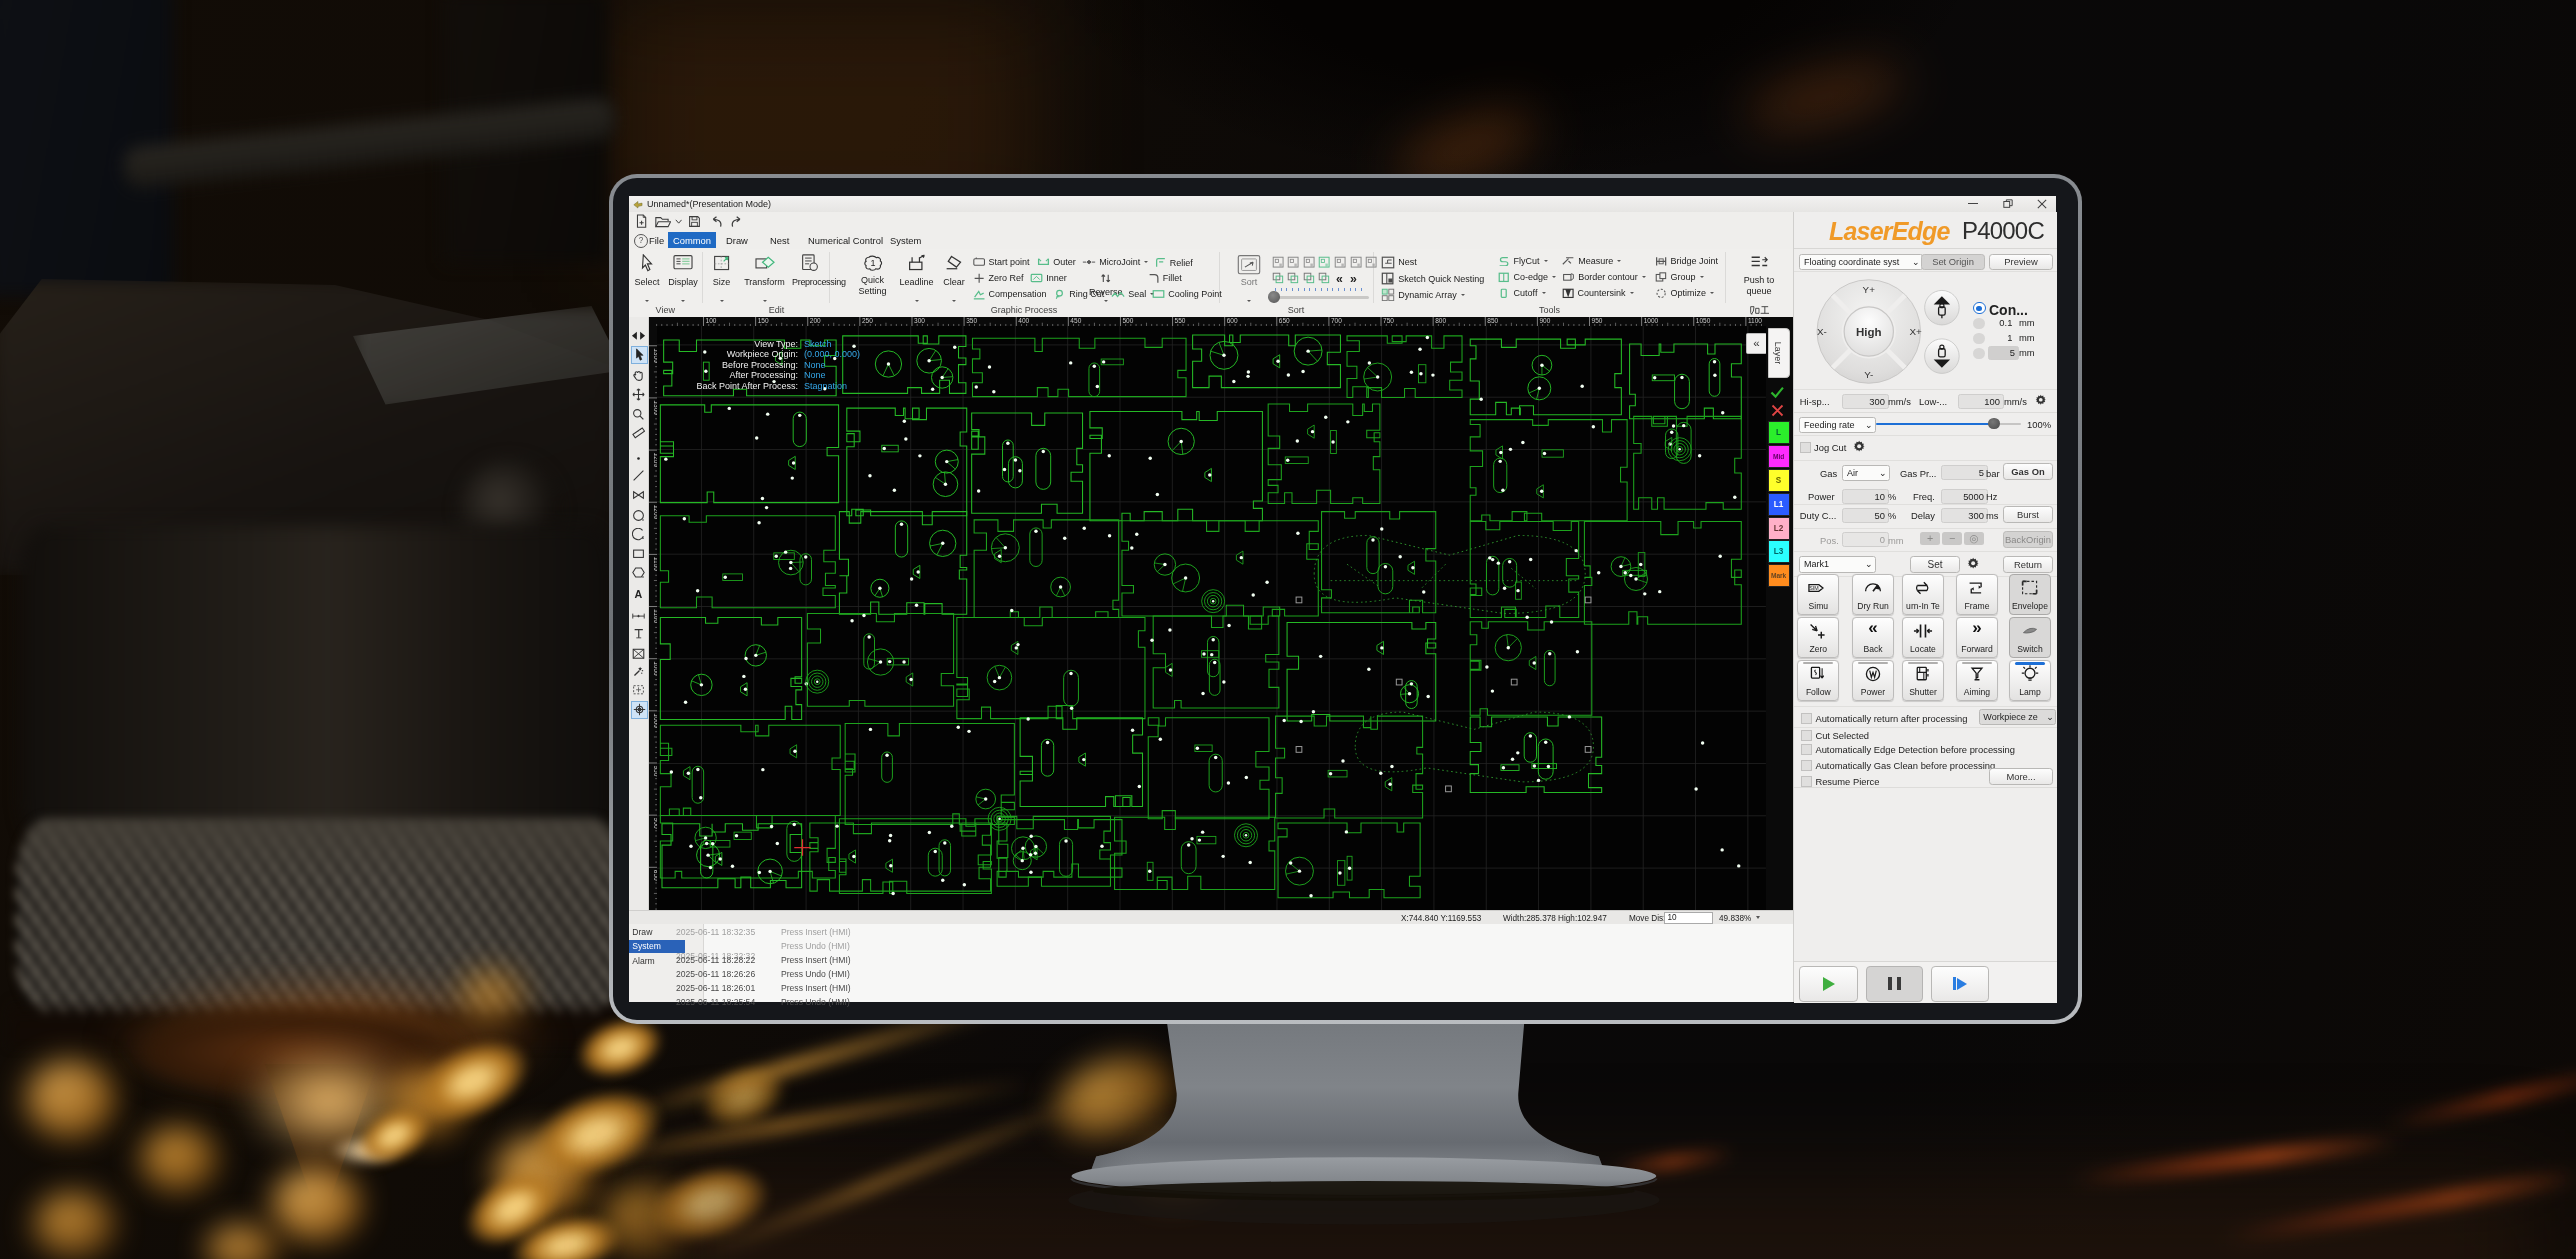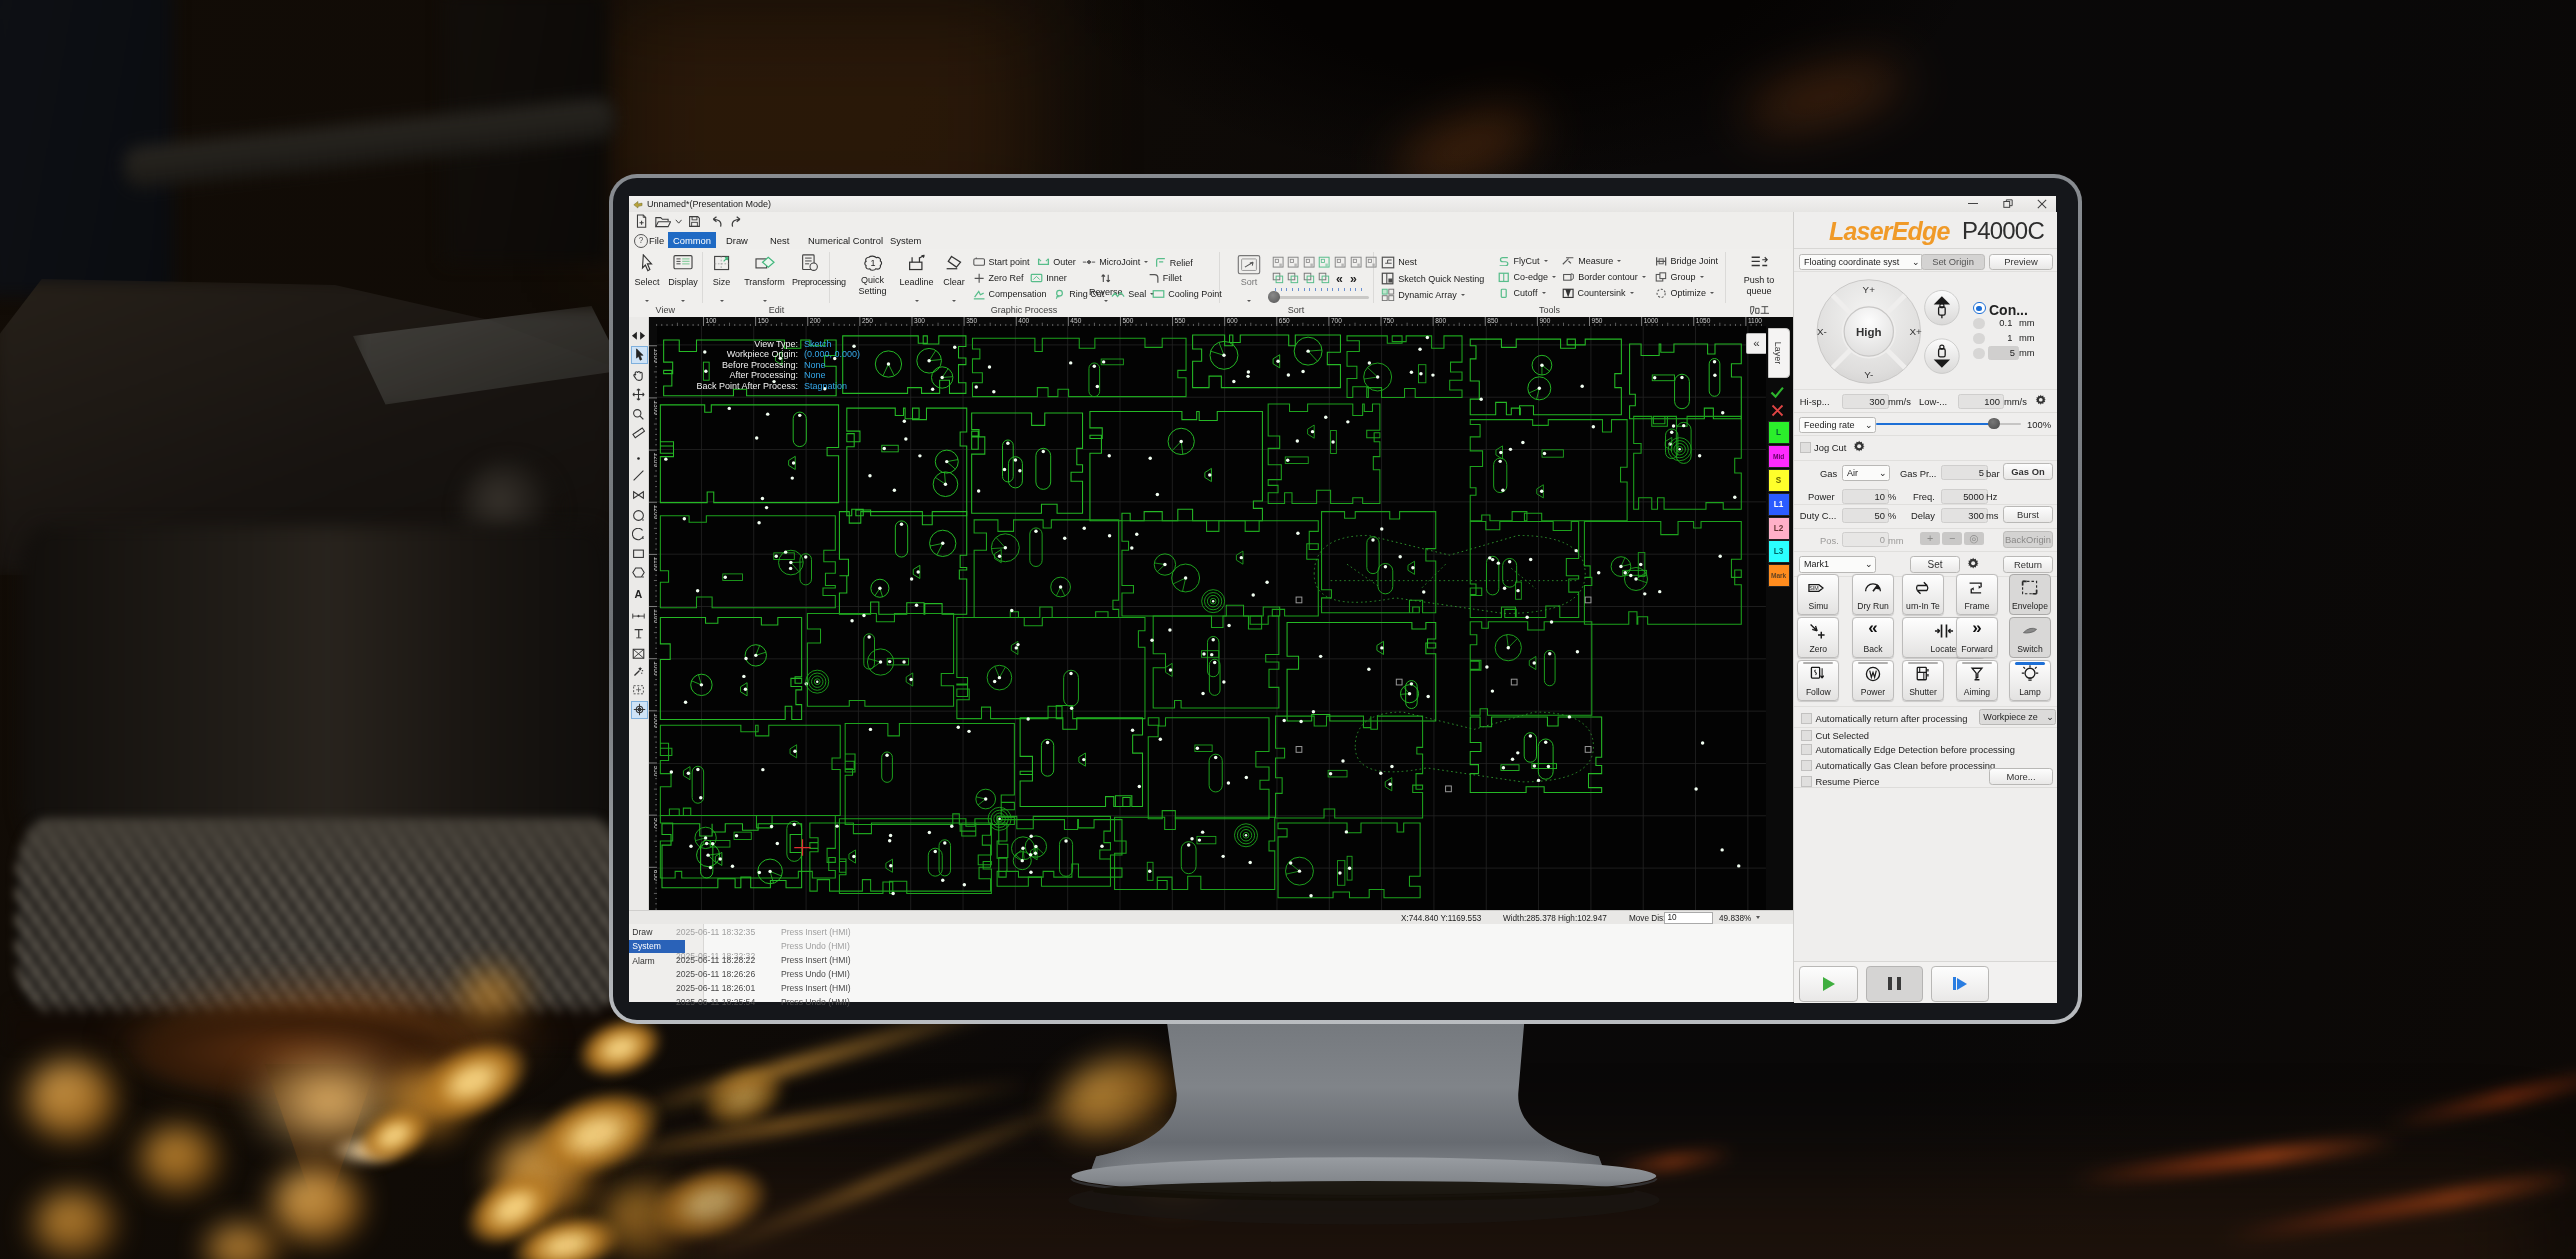--- a/index.html
+++ b/index.html
@@ -1763,21 +1763,21 @@
           <svg width="21.4" height="20" viewBox="0 0 26 24" style="position:absolute;top:3.3px;left:50%;transform:translateX(-50%);">
             <path d="M4,4 L12,12 M12,12 l-2,-6 M12,12 l-6,-2" stroke="#1a1a1a" fill="none" stroke-width="1.6"></path>
             <path d="M13,17 h8 M17,13 v8" stroke="#1a1a1a" stroke-width="1.8"></path>
           </svg>
           <div style="position:absolute;bottom:2.5px;left:0;width:100%;text-align:center;font-size:8.6px;color:#222;white-space:nowrap;">Zero</div>
         </div>
         <div class="abs" style="left:58px;top:405px;width:40px;height:39px;border-radius:4.1px;background:linear-gradient(180deg,#fefefe,#e3e2e1);border:0.8px solid #bcbbba;box-shadow:0 0.8px 0.8px rgba(0,0,0,0.15);overflow:hidden;">
           <div style="position:absolute;top:0.8px;left:0;width:100%;text-align:center;font-size:17px;font-weight:bold;color:#111;">«</div>
           <div style="position:absolute;bottom:2.5px;left:0;width:100%;text-align:center;font-size:8.6px;color:#222;white-space:nowrap;">Back</div>
         </div>
-        <div class="abs" style="left:108px;top:405px;width:40px;height:39px;border-radius:4.1px;background:linear-gradient(180deg,#fefefe,#e3e2e1);border:0.8px solid #bcbbba;box-shadow:0 0.8px 0.8px rgba(0,0,0,0.15);overflow:hidden;padding-left:41px;">
+        <div class="abs" style="left:108px;top:405px;width:40px;height:39px;border-radius:4.1px;background:linear-gradient(180deg,#fefefe,#e3e2e1);border:0.8px solid #bcbbba;box-shadow:0 0.8px 0.8px rgba(0,0,0,0.15);overflow:hidden;">
           <svg width="21.4" height="20" viewBox="0 0 26 24" style="position:absolute;top:3.3px;left:50%;transform:translateX(-50%);">
             <path d="M10,4 v16 M16,4 v16" stroke="#1a1a1a" stroke-width="2"></path>
             <path d="M8,12 L2,12 M8,12 l-3,-2.5 M8,12 l-3,2.5 M18,12 L24,12 M18,12 l3,-2.5 M18,12 l3,2.5" stroke="#1a1a1a" fill="none" stroke-width="1.6"></path>
           </svg>
           <div style="position:absolute;bottom:2.5px;left:0;width:100%;text-align:center;font-size:8.6px;color:#222;white-space:nowrap;">Locate</div>
         </div>
         <div class="abs" style="left:162px;top:405px;width:40px;height:39px;border-radius:4.1px;background:linear-gradient(180deg,#fefefe,#e3e2e1);border:0.8px solid #bcbbba;box-shadow:0 0.8px 0.8px rgba(0,0,0,0.15);overflow:hidden;">
           <div style="position:absolute;top:0.8px;left:0;width:100%;text-align:center;font-size:17px;font-weight:bold;color:#111;">»</div>
           <div style="position:absolute;bottom:2.5px;left:0;width:100%;text-align:center;font-size:8.6px;color:#222;white-space:nowrap;">Forward</div>
         </div>

